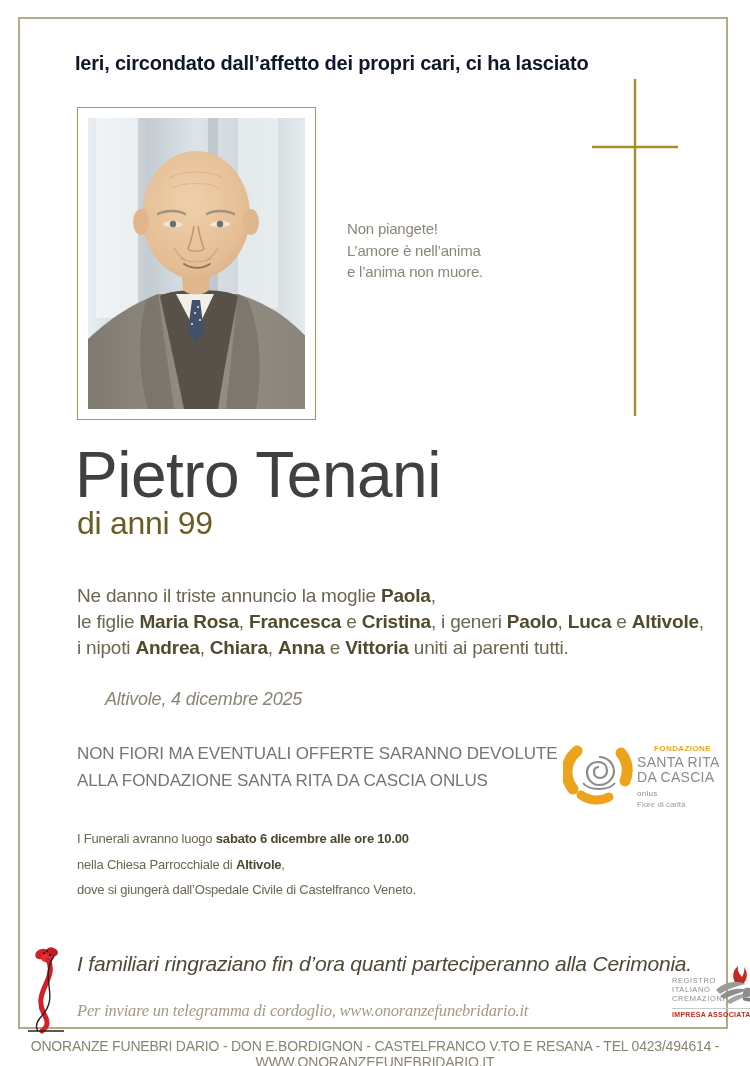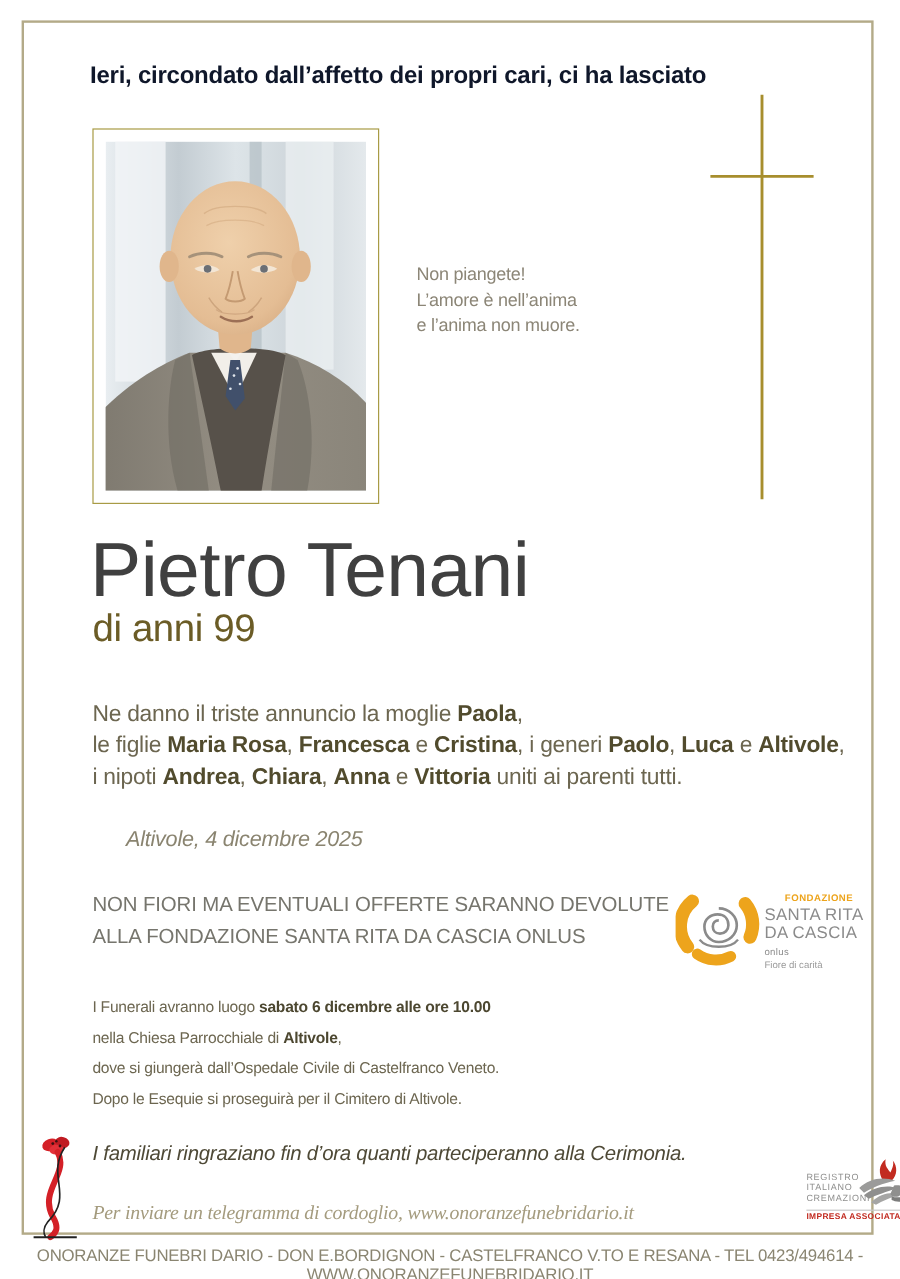--- a/index.html
+++ b/index.html
@@ -57,21 +57,21 @@
   .sr-l2{font-size:14px;color:#8b8b8b;letter-spacing:0.3px;margin-bottom:1px;}
   .sr-l3{font-size:14px;color:#8b8b8b;letter-spacing:0.3px;}
   .sr-l3 .onlus{font-size:8px;color:#8b8b8b;}
   .sr-l4{font-size:8px;color:#9a9a9a;margin-top:3px;}
   .funeral{
     position:absolute;left:77px;top:826px;font-size:13px;line-height:25.5px;
     color:#6c6650;letter-spacing:-0.2px;
   }
   .funeral .seg-b{color:#4c4730;}
   .thanks{
-    position:absolute;left:77px;top:952px;font-size:17px;font-style:italic;
+    position:absolute;left:77px;top:952px;font-size:21px;font-style:italic;
     color:#4e4936;letter-spacing:-0.2px;
   }
   .telegram{
     position:absolute;left:77px;top:1001px;font-size:16.5px;font-style:italic;
     color:#a49b7e;letter-spacing:-0.2px;font-family:Liberation Serif, serif;
   }
   .florist{position:absolute;left:24px;top:944px;width:56px;height:90px;}
   .crem{position:absolute;left:630px;top:970px;width:84px;height:60px;margin-left:42px;}
   .crem .bird{position:absolute;right:-2px;top:-6px;width:46px;height:44px;}
   .crem .crem-text{position:absolute;left:0;top:7px;line-height:1.18;}
@@ -187,21 +187,20 @@
     <div class="sr-l2">SANTA RITA</div>
     <div class="sr-l3"><span>DA CASCIA</span> <span class="onlus">onlus</span></div>
     <div class="sr-l4">Fiore di carità</div>
   </div>
 </div>
 
 <div class="funeral">
   <div><span>I Funerali avranno luogo </span><span class="seg-b">sabato 6 dicembre alle ore 10.00</span></div>
   <div><span>nella Chiesa Parrocchiale di </span><span class="seg-b">Altivole</span><span>,</span></div>
   <div><span>dove si giungerà dall’Ospedale Civile di Castelfranco Veneto.</span></div>
-  <div><span>Dopo le Esequie si proseguirà per il Cimitero di Altivole.</span></div>
 </div>
 
 <div class="thanks">I familiari ringraziano fin d’ora quanti parteciperanno alla Cerimonia.</div>
 <div class="telegram">Per inviare un telegramma di cordoglio, www.onoranzefunebridario.it</div>
 
 <svg class="florist" viewBox="0 0 56 90">
   <g>
     <ellipse cx="18" cy="10" rx="7" ry="5" fill="#d42027" transform="rotate(-20 18 10)"></ellipse>
     <ellipse cx="28" cy="8" rx="6" ry="4.5" fill="#c01b22" transform="rotate(15 28 8)"></ellipse>
     <ellipse cx="23" cy="14" rx="6" ry="4" fill="#e33038" transform="rotate(-5 23 14)"></ellipse>

